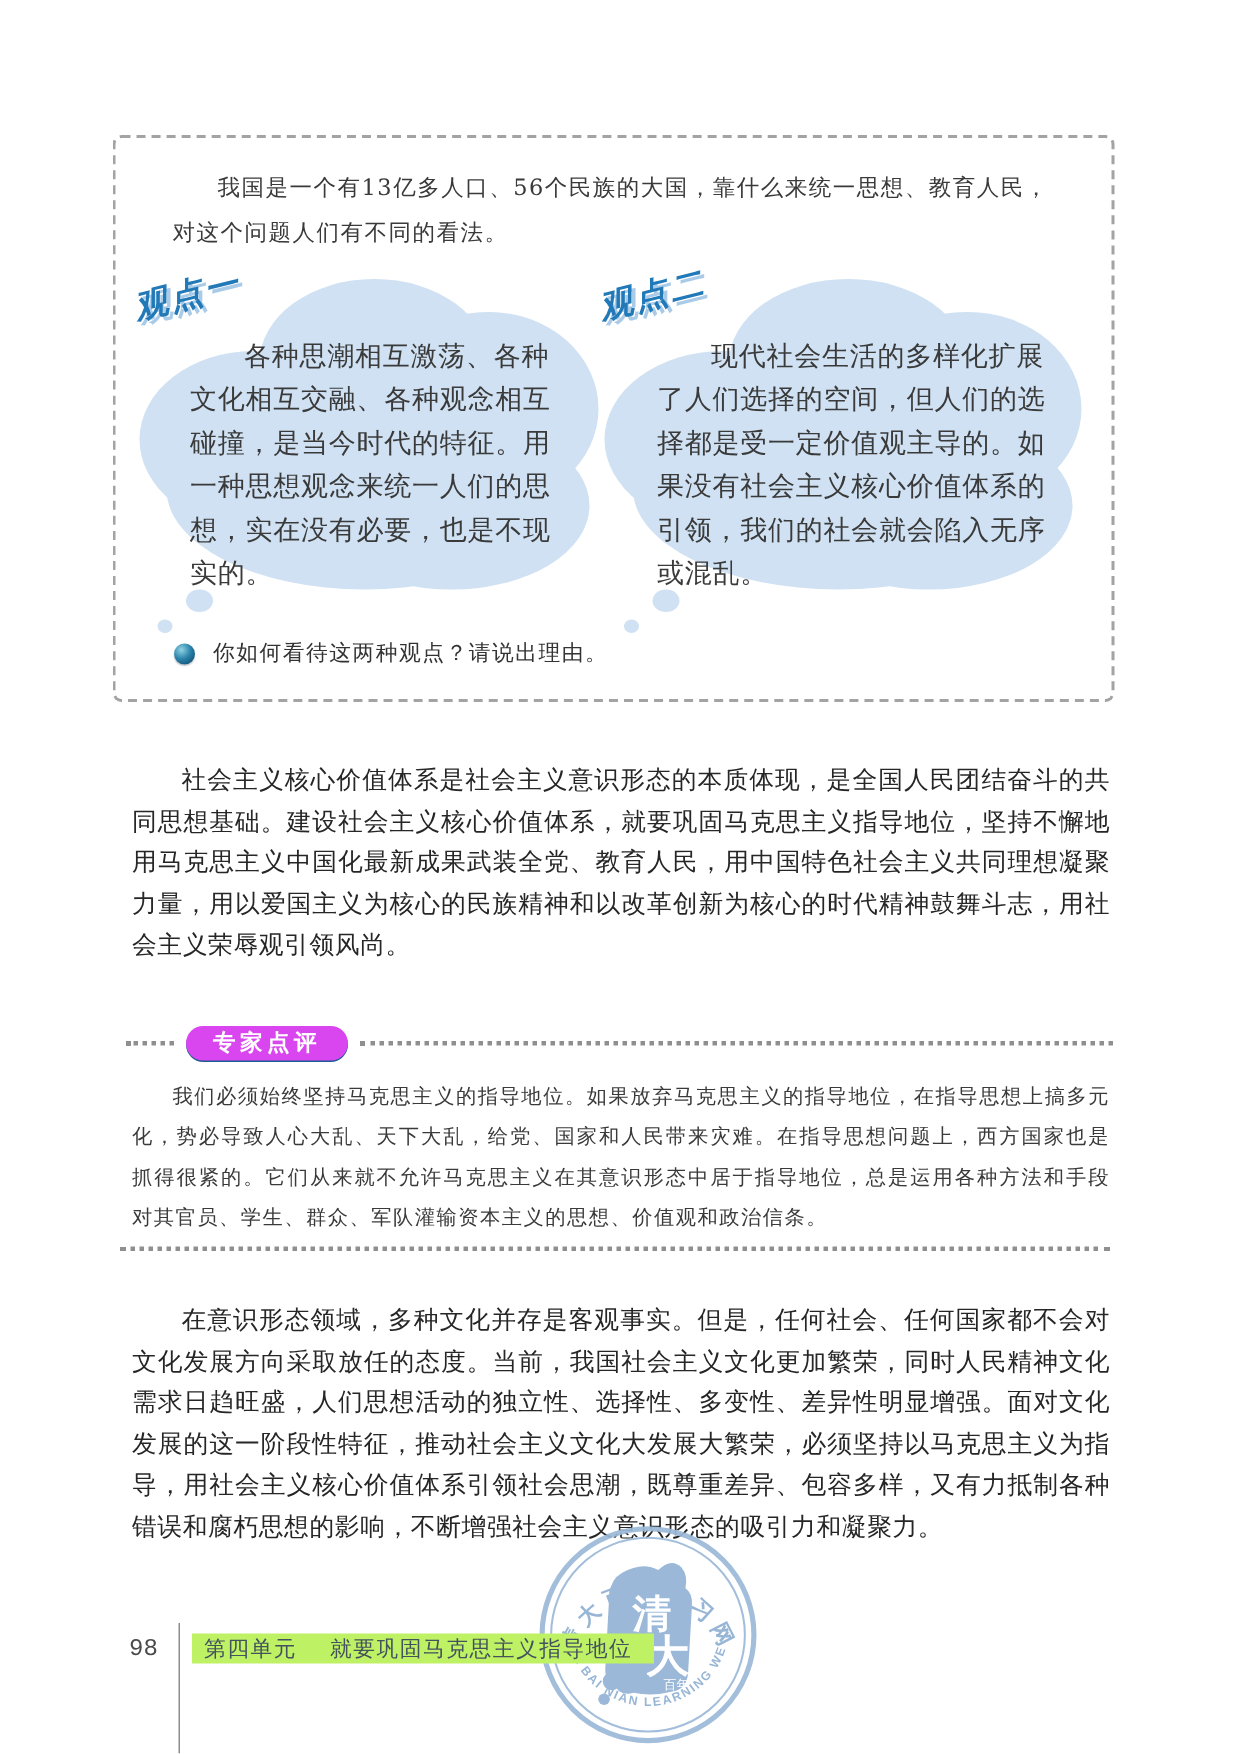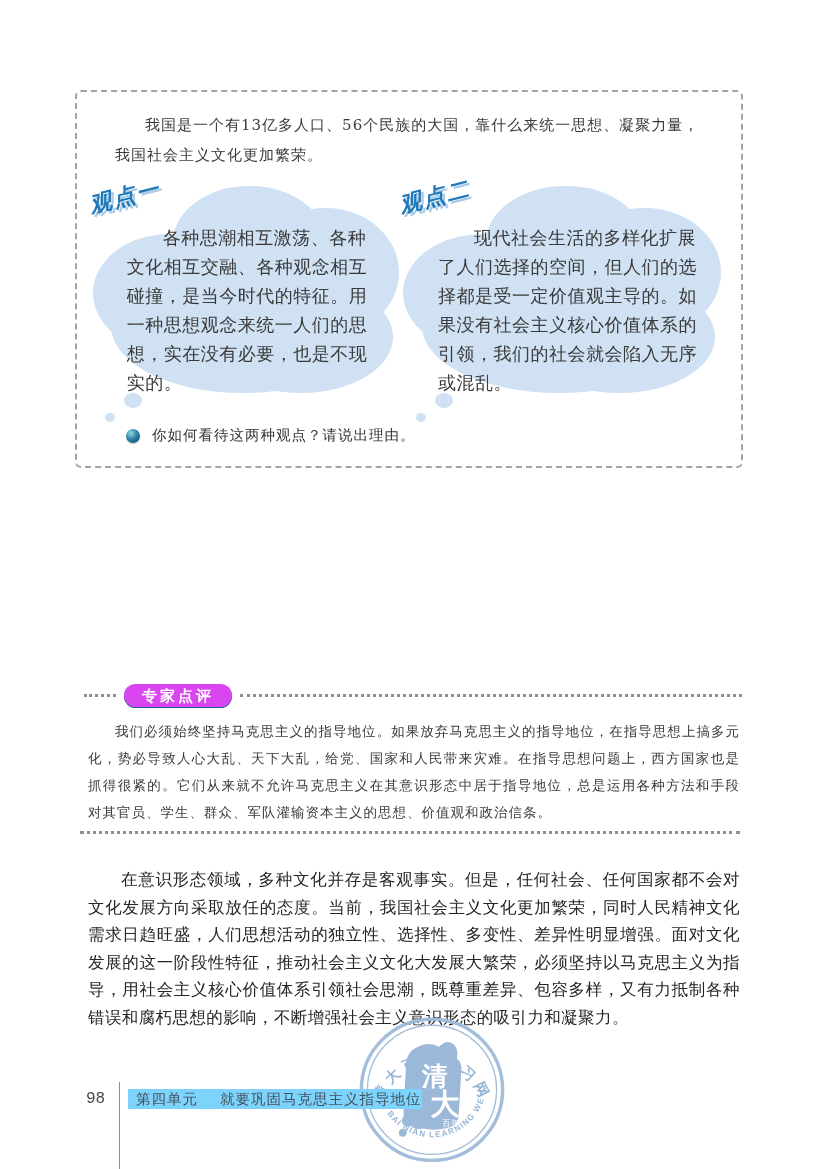--- a/index.html
+++ b/index.html
@@ -39,21 +39,21 @@
     color:#2279b8; transform:rotate(-14deg);
     text-shadow:2px 3px 0 #a9cbe8;
     font-family:"Liberation Sans","DejaVu Sans",sans-serif;
   }
   .cloud-text {
     position:absolute; left:11%; right:7%; top:17%; z-index:2;
     font-size:18px; line-height:29px; text-indent:2em; letter-spacing:0.5px;
   }
 
   .question-row {
-    position:absolute; left:49px; top:334px; display:flex; align-items:center;text-align:center;
+    position:absolute; left:39px; top:334px; display:flex; align-items:center;text-align:center;
   }
   .globe-icon {
     width:14px; height:14px; border-radius:50%; margin-right:12px; flex:none;
     background:radial-gradient(circle at 35% 30%, #8fd4e4 0%, #2d84ab 45%, #0d4a70 90%);
     box-shadow:0 1px 1px rgba(0,0,0,0.25);
   }
   .question-text { font-size:14.5px; letter-spacing:1px; color:#333; }
 
   
   .body-para {
@@ -92,34 +92,34 @@
   .watermark { position:absolute; left:342px; top:1014px; width:180px; height:155px; opacity:0.92; }
 
   
   .footer-pagenum {
     position:absolute; left:86px; top:1090px; font-size:16px; color:#4a4a4a;
     font-family:Liberation Mono, monospace;
   }
   .footer-rule { position:absolute; left:119px; top:1082px; width:1px; height:87px; background:#8d8d8d; }
   .footer-unit {
     position:absolute; left:128px; top:1089px; height:20px;
-    background:#7dd3fc; display:flex; align-items:center;
-    padding:0 0 0 8px; color:#44525e; font-size:14.5px; letter-spacing:1px;
+    background:#bef264; display:flex; align-items:center;
+    padding:0 14px 0 8px; color:#44525e; font-size:14.5px; letter-spacing:1px;
     font-family:Liberation Serif, serif;
   }
   .footer-unit .unit-label { margin-right:22px; }
 </style>
 </head>
 <body>
 
 <div class="page">
 
   <div class="activity-box">
 
-    <div class="intro-text hand">我国是一个有13亿多人口、56个民族的大国，靠什么来统一思想、凝聚力量，我国社会主义文化更加繁荣。</div>
+    <div class="intro-text hand">我国是一个有13亿多人口、56个民族的大国，靠什么来统一思想、教育人民，对这个问题人们有不同的看法。</div>
 
     <div class="cloud" style="left:16px; top:94px; width:306px; height:216px;">
       <div class="puff p1"></div>
       <div class="puff p2"></div>
       <div class="puff p3"></div>
       <div class="puff p4"></div>
       <div class="puff p5"></div>
       <div class="tail-dot tail-a"></div>
       <div class="tail-dot tail-b"></div>
       <div class="viewpoint-label">观点一</div>
@@ -137,20 +137,21 @@
       <div class="viewpoint-label">观点二</div>
       <div class="cloud-text hand">现代社会生活的多样化扩展了人们选择的空间，但人们的选择都是受一定价值观主导的。如果没有社会主义核心价值体系的引领，我们的社会就会陷入无序或混乱。</div>
     </div>
 
     <div class="question-row">
       <span class="globe-icon"></span>
       <span class="question-text hand">你如何看待这两种观点？请说出理由。</span>
     </div>
   </div>
 
+  <div class="body-para para-1">社会主义核心价值体系是社会主义意识形态的本质体现，是全国人民团结奋斗的共同思想基础。建设社会主义核心价值体系，就要巩固马克思主义指导地位，坚持不懈地用马克思主义中国化最新成果武装全党、教育人民，用中国特色社会主义共同理想凝聚力量，用以爱国主义为核心的民族精神和以改革创新为核心的时代精神鼓舞斗志，用社会主义荣辱观引领风尚。</div>
 
   <div class="expert-header">
     <div class="dotline dot-left"></div>
     <div class="expert-pill">专家点评</div>
     <div class="dotline dot-right"></div>
   </div>
 
   <div class="expert-text hand">我们必须始终坚持马克思主义的指导地位。如果放弃马克思主义的指导地位，在指导思想上搞多元化，势必导致人心大乱、天下大乱，给党、国家和人民带来灾难。在指导思想问题上，西方国家也是抓得很紧的。它们从来就不允许马克思主义在其意识形态中居于指导地位，总是运用各种方法和手段对其官员、学生、群众、军队灌输资本主义的思想、价值观和政治信条。</div>
   <div class="expert-bottom-sep"></div>
 

